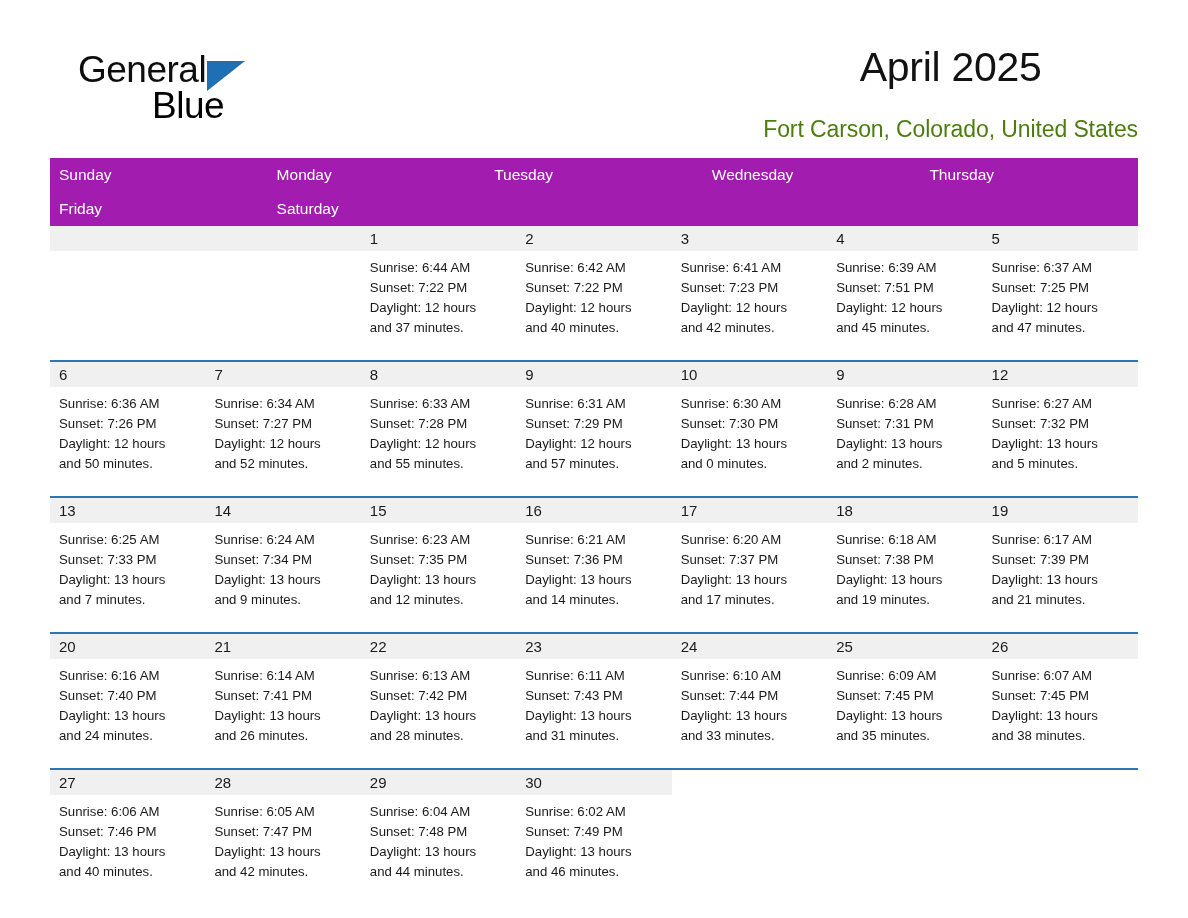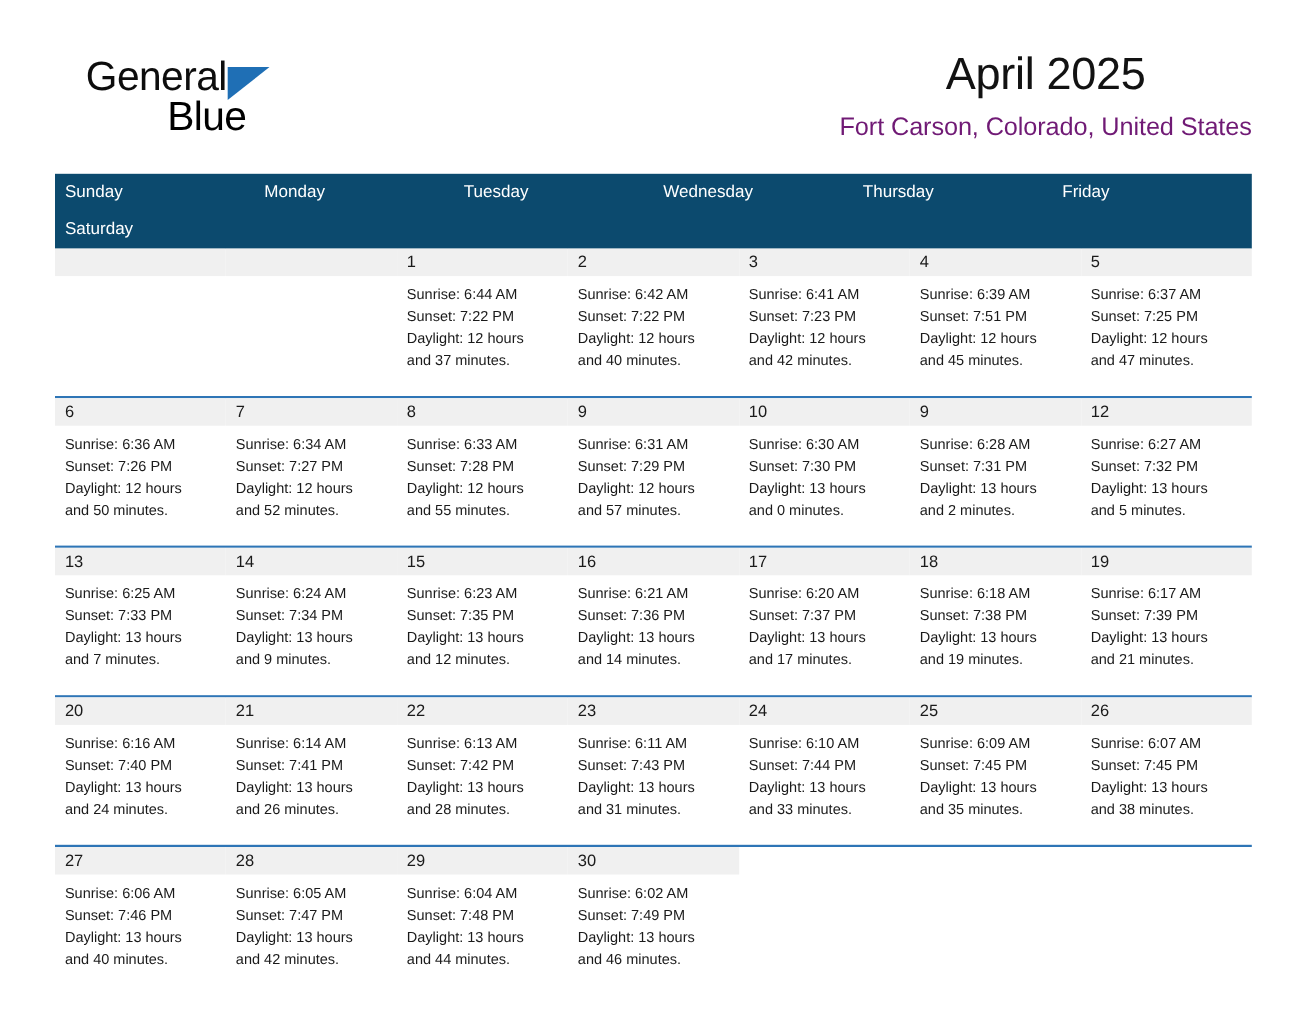--- a/index.html
+++ b/index.html
@@ -78,37 +78,37 @@
   .cal-title {
     font-size: 41px;
     line-height: 50px;
     color: #121212;
     font-weight: 400;
     letter-spacing: -0.3px;
   }
   .cal-subtitle {
     font-size: 23px;
     line-height: 34px;
-    color: #701a75;
+    color: #4d7c0f;
     font-weight: 400;
-    margin-top: 6px;
+    margin-top: 20px;
     letter-spacing: -0.1px;
   }
 
   
   .calendar {
     position: absolute;
     left: 50px;
     top: 158px;
     width: 1088px;
   }
   .weekday-head {
     display: grid;
-    grid-template-columns: repeat(6, 1fr);
-    background: #0c4a6e;
+    grid-template-columns: repeat(5, 1fr);
+    background: #a21caf;
   }
   .weekday-cell {
     color: #ffffff;
     font-size: 15.5px;
     line-height: 19px;
     padding: 7px 0 8px 9px;
     box-sizing: border-box;
   }
 
   .week-row {

